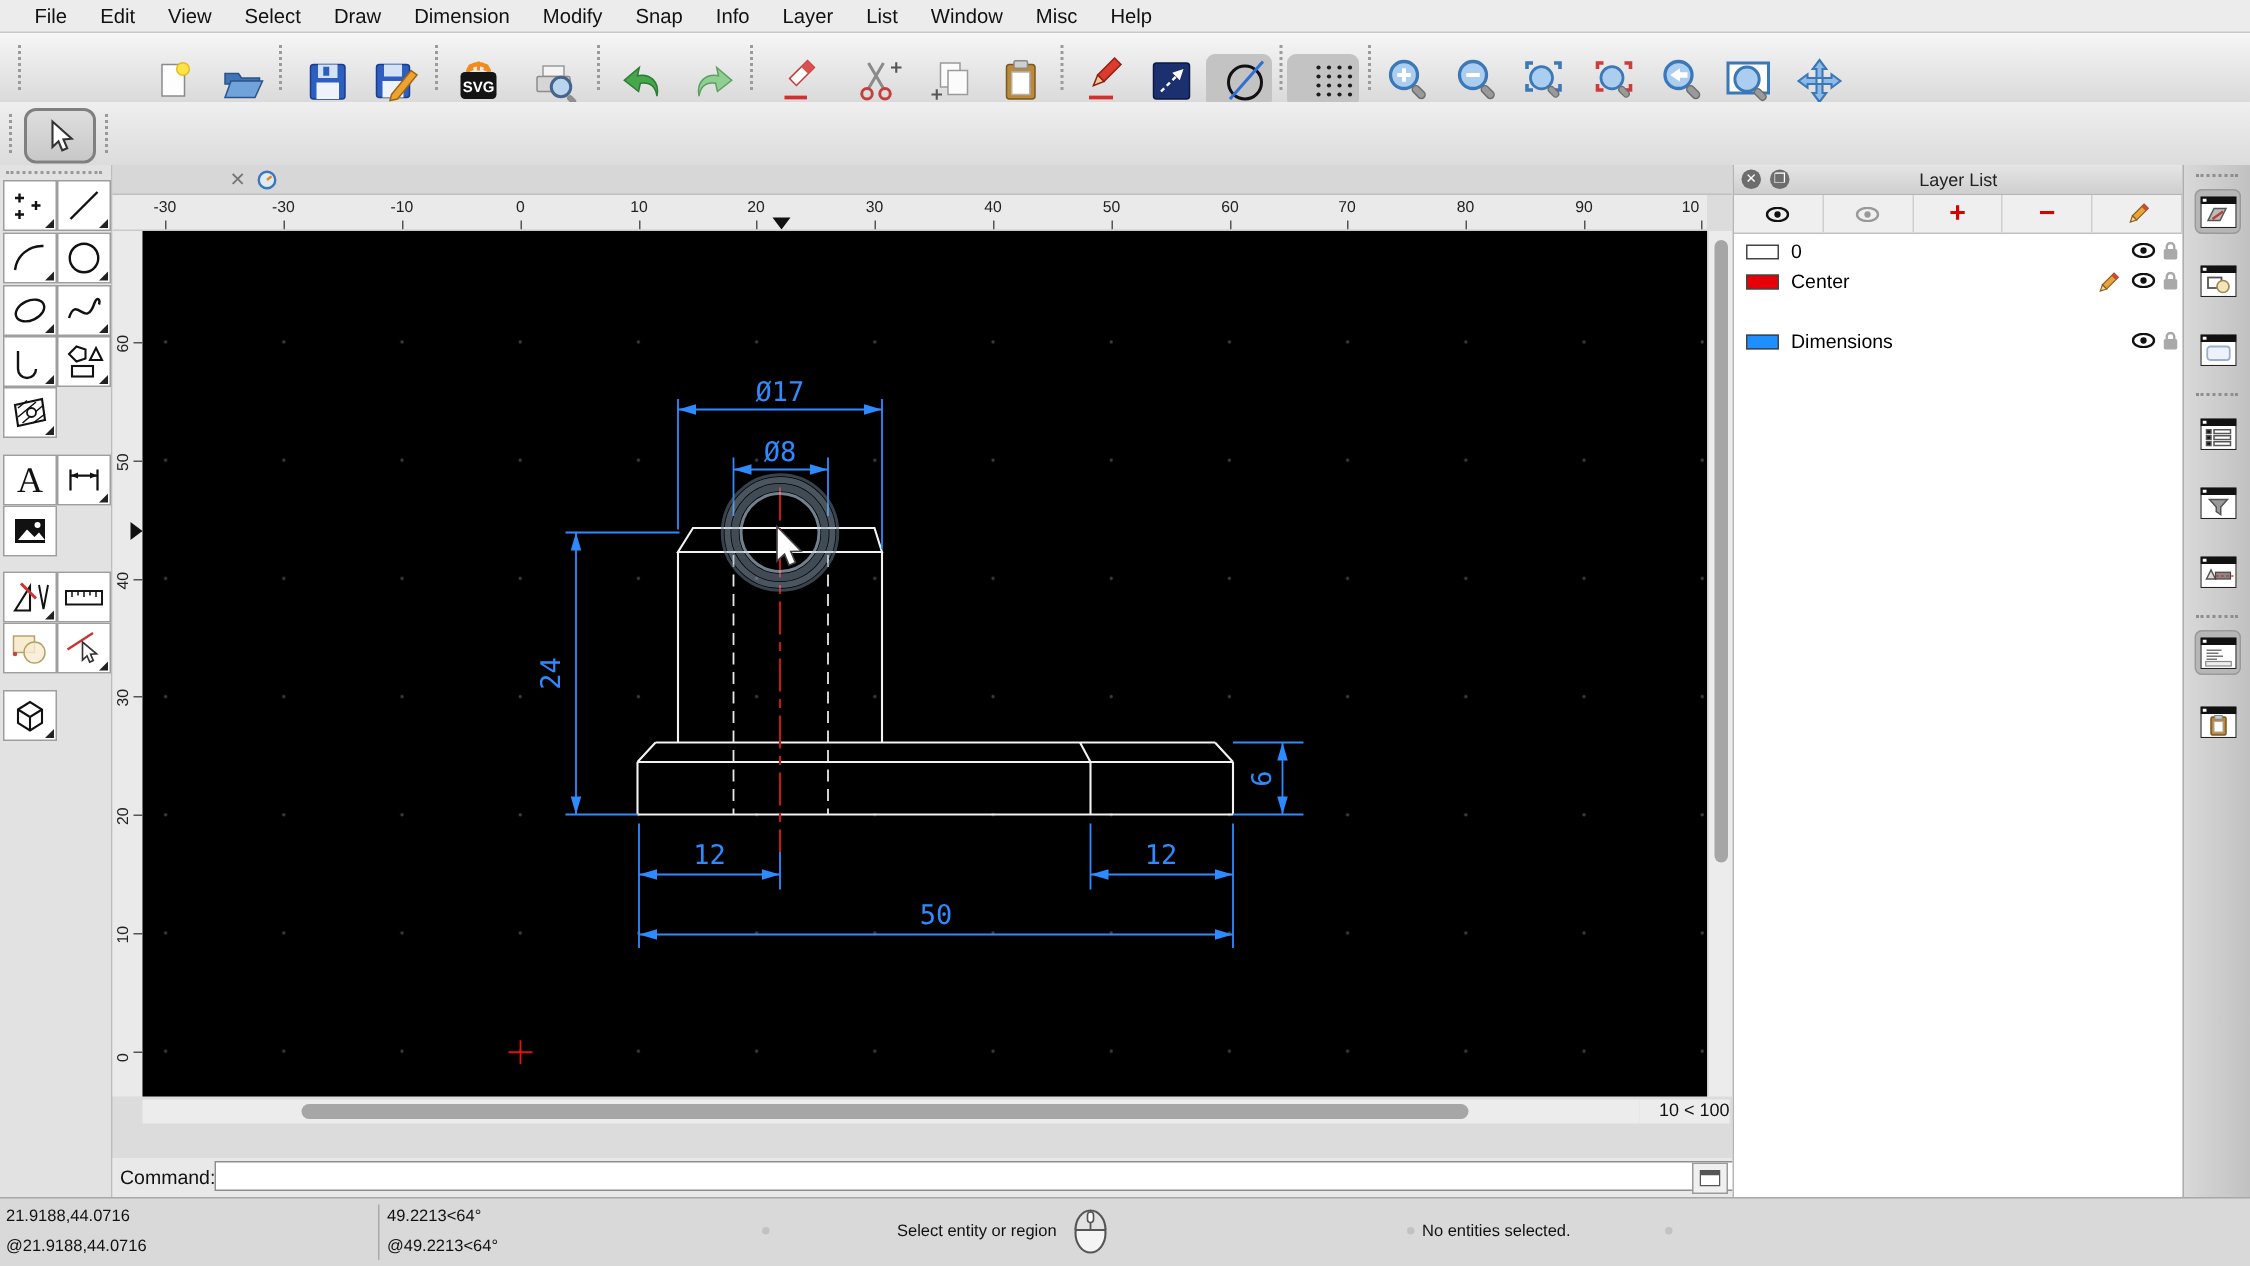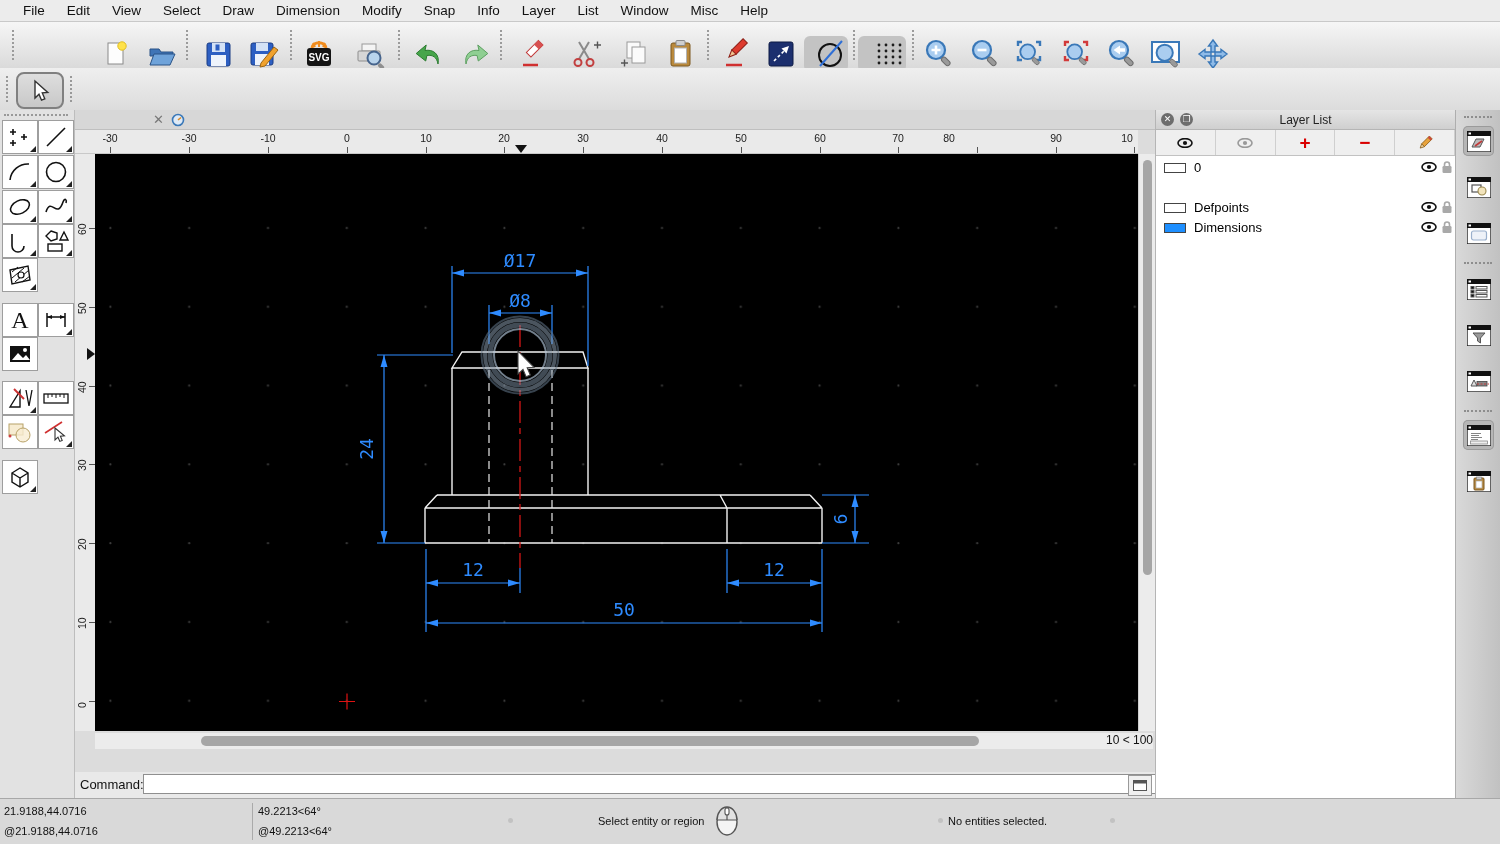--- a/index.html
+++ b/index.html
@@ -458,21 +458,21 @@
     <span class="hlab" style="left:114px">-30</span>
     <span class="hlab" style="left:193px">-10</span>
     <span class="hlab" style="left:272px">0</span>
     <span class="hlab" style="left:351px">10</span>
     <span class="hlab" style="left:429px">20</span>
     <span class="hlab" style="left:508px">30</span>
     <span class="hlab" style="left:587px">40</span>
     <span class="hlab" style="left:666px">50</span>
     <span class="hlab" style="left:745px">60</span>
     <span class="hlab" style="left:823px">70</span>
-    <span class="hlab" style="left:874px">80</span>
+    <span class="hlab" style="left:902px">80</span>
     <span class="hlab" style="left:981px">90</span>
     <span class="hlab" style="left:1052px">10</span>
     <i class="htick" style="left:35px"></i>
       <i class="htick" style="left:114px"></i>
       <i class="htick" style="left:193px"></i>
       <i class="htick" style="left:272px"></i>
       <i class="htick" style="left:351px"></i>
       <i class="htick" style="left:429px"></i>
       <i class="htick" style="left:508px"></i>
       <i class="htick" style="left:587px"></i>
@@ -622,23 +622,28 @@
           <svg width="16" height="10">
             <use href="#eye"></use>
           </svg>
         </span>
       <span class="llock">
           <svg width="12" height="13">
             <use href="#lock"></use>
           </svg>
         </span>
     </div>
-    <div class="lrow" style="top:88px">
-      <span class="lsw" style="background: rgb(255, 255, 255);"></span>
-      <span class="lname">Defpoints</span>
+    <div class="lrow" style="top:68px">
+      <span class="lsw" style="background: rgb(232, 0, 8);"></span>
+      <span class="lname">Center</span>
+      <span class="lpen">
+          <svg width="16" height="16">
+            <use href="#pencil"></use>
+          </svg>
+        </span>
       <span class="leye">
           <svg width="16" height="10">
             <use href="#eye"></use>
           </svg>
         </span>
       <span class="llock">
           <svg width="12" height="13">
             <use href="#lock"></use>
           </svg>
         </span>

